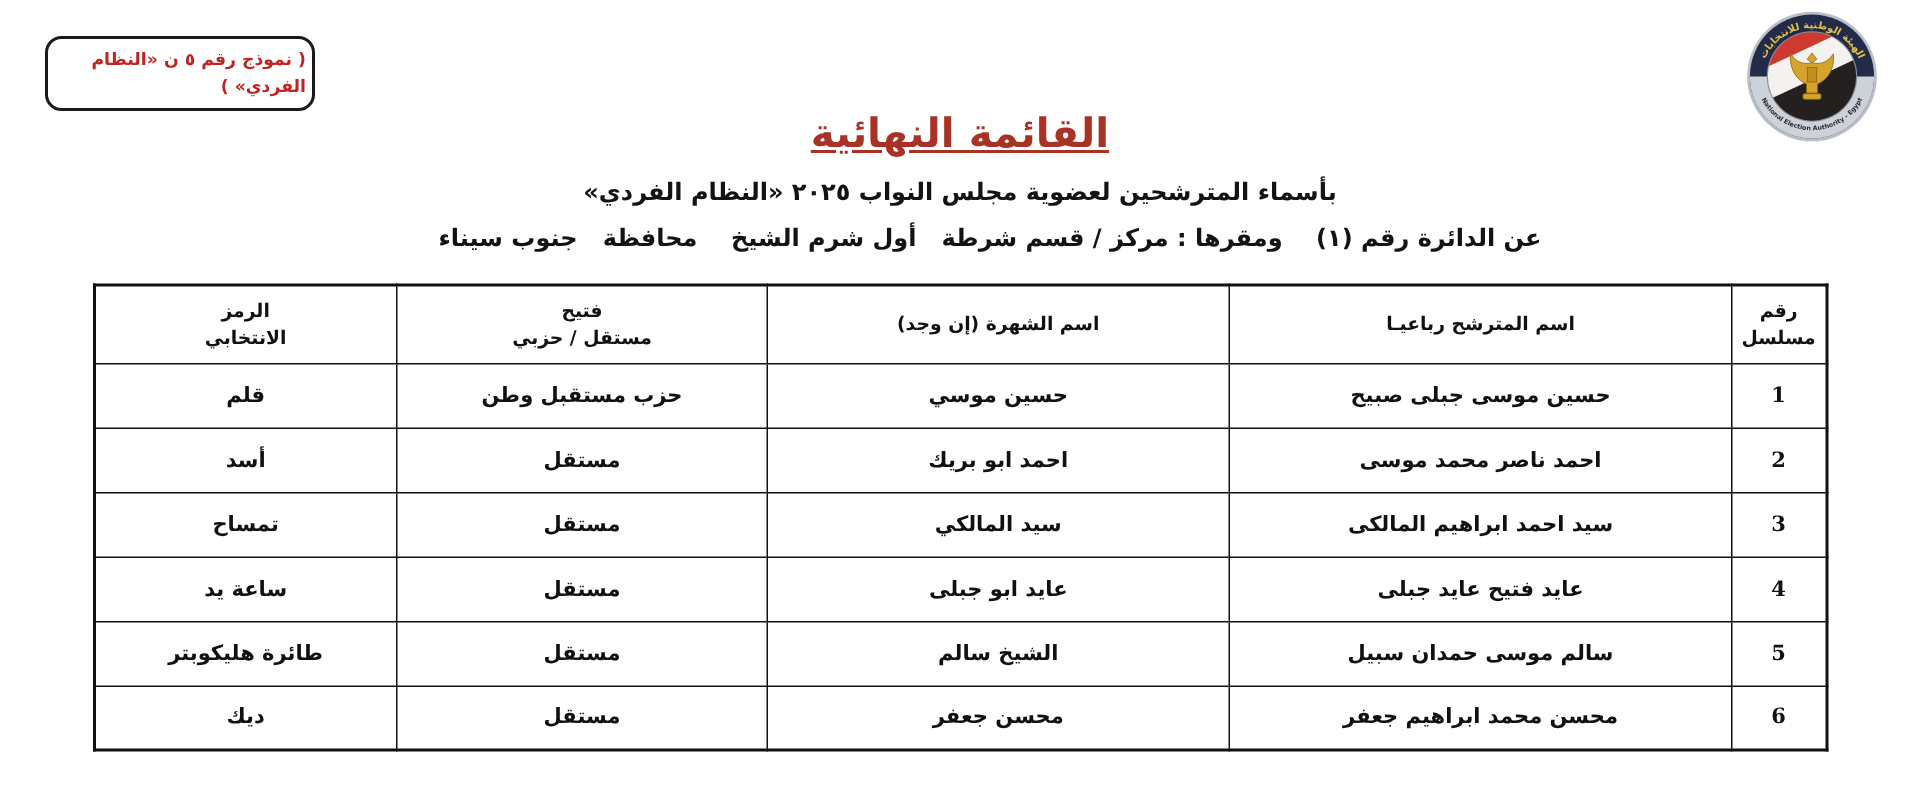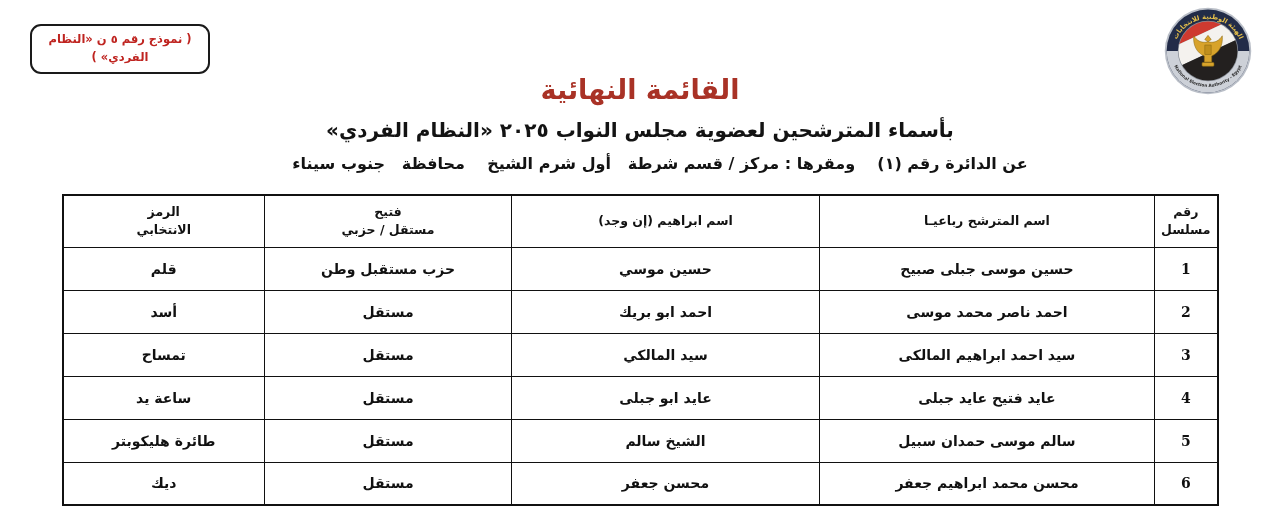--- a/index.html
+++ b/index.html
@@ -3,36 +3,36 @@
 <meta charset="utf-8">
 <style>
   html,body{margin:0;padding:0;background:#ffffff;}
   body{width:1280px;height:531px;font-family:"DejaVu Sans",sans-serif;-webkit-font-smoothing:antialiased;}
   .page{position:relative;width:1280px;height:531px;background:#fff;overflow:hidden;}
 
   
   .form-box{
     position:absolute;top:24px;left:30px;width:168px;
     border:2px solid #1a1a1a;border-radius:11px;
-    padding:5px 4px;text-align:center;
+    padding:5px 4px;text-align:right;
     color:#bf2420;font-weight:bold;font-size:11.5px;line-height:1.55;
   }
 
   
   .logo{position:absolute;top:5px;right:26px;width:92px;height:92px;}
   .logo svg{width:100%;height:100%;}
 
   
   .title{
     margin:0;padding-top:74px;text-align:center;
-    color:#a93226;font-size:27px;font-weight:bold;letter-spacing:0.5px;
+    color:#a93226;font-size:27px;font-weight:bold;letter-spacing:0.5px;text-decoration:underline;
   }
   .subtitle{
     margin-top:13px;text-align:center;
-    color:#131313;font-size:20px;font-weight:bold;
+    color:#131313;font-size:16px;font-weight:bold;
   }
   .district{
     margin-top:12px;text-align:center;
     color:#131313;font-size:16px;font-weight:bold;white-space:pre;padding-left:40px;
   }
 
   
   table.cand{
     border-collapse:collapse;table-layout:fixed;
     width:1155px;margin:21px auto 0;
@@ -111,21 +111,21 @@
       <tr>
         <th>
           <div>رقم</div>
           <div>مسلسل</div>
         </th>
         <th>
           <div>اسم المترشح رباعيـا</div>
           <div></div>
         </th>
         <th>
-          <div>اسم ابراهيم (إن وجد)</div>
+          <div>اسم الشهرة (إن وجد)</div>
           <div></div>
         </th>
         <th>
           <div>فتيح</div>
           <div>مستقل / حزبي</div>
         </th>
         <th>
           <div>الرمز</div>
           <div>الانتخابي</div>
         </th>

